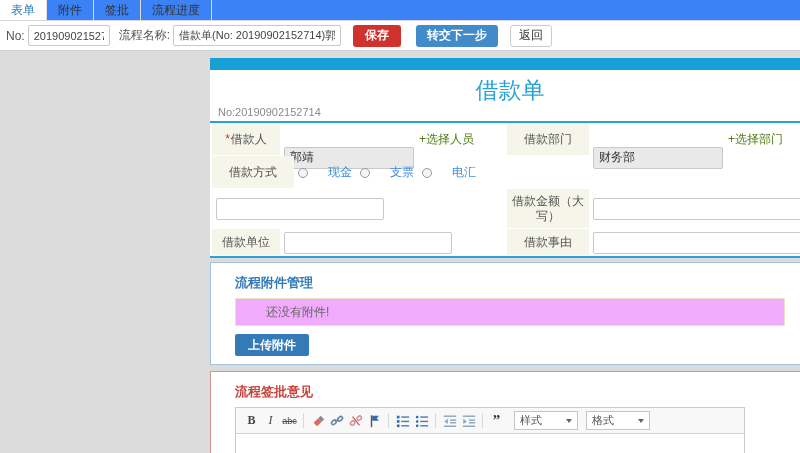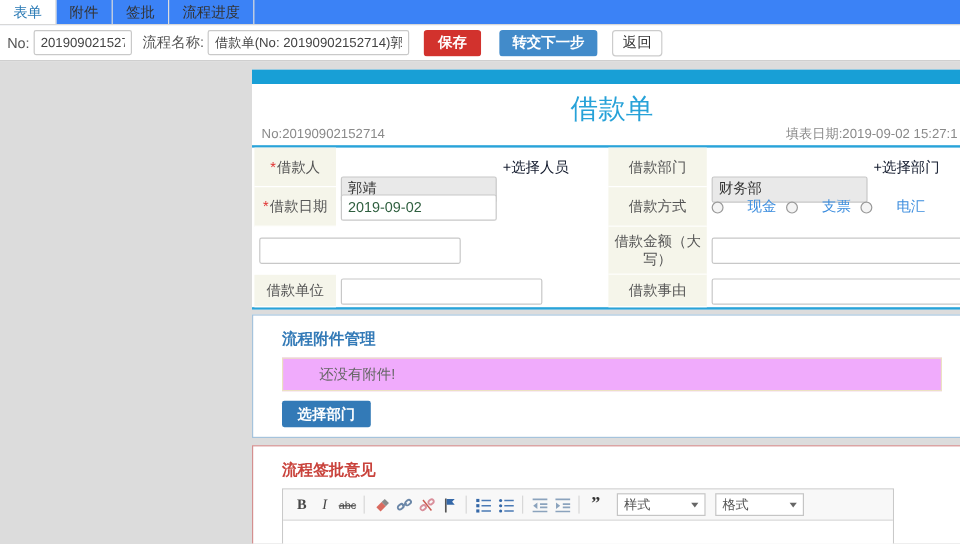--- a/index.html
+++ b/index.html
@@ -47,21 +47,21 @@
           justify-content:center; text-align:center; padding:2px 3px; line-height:15px;
           border-bottom:1px solid #fff; }
   .fhalf.l .flbl { width:68px; }
   .fhalf.r .flbl { width:82px; }
   .ffld { flex:1; display:flex; align-items:center; padding:0 4px; gap:5px; }
   .r1 { height:33px; } .r2 { height:33px; } .r3 { height:40px; } .r4 { height:27px; }
   .fin { height:22px; border:1px solid #c8c8c8; border-radius:2px; padding:0 5px;
          font-size:12px; color:#2f5f3f; font-family:inherit; background:#fff; }
   .fin.ro { background:#e9e9e9; color:#333;margin-top:36px; }
   .fin.w130 { width:130px; } .fin.w168 { width:168px; } .fin.full { flex:1; }
-  .flink { color:#0f172a; font-size:12px; text-decoration:none; white-space:nowrap; cursor:pointer; }
+  .flink { color:#4d7c0f; font-size:12px; text-decoration:none; white-space:nowrap; cursor:pointer; }
   .radios { display:flex; align-items:center; gap:8px; }
   .radio-opt { display:flex; align-items:center; gap:20px; font-size:12px; color:#3c8dde; cursor:pointer; }
   .radio-dot { width:10px; height:10px; border-radius:50%; border:1px solid #9a9a9a; background:#f4f4f4; }
 
   
   #panel-attach { top:211px; border:1px solid #a5c3dc; padding:12px 24px 8px; }
   .sec-head { font-size:13px; font-weight:bold; line-height:15px; margin-bottom:8px; }
   #panel-attach .sec-head { color:#337ab7; }
   .notice { background:#f0abfc; border:1px solid #ece1c2; color:#666; font-size:12px;
             line-height:14px; padding:6px 6px 6px 30px; }
@@ -75,21 +75,21 @@
   .editor { width:510px; border:1px solid #c9c9c9; background:#fff; }
   .ed-toolbar { height:26px; background:#f8f8f8; border-bottom:1px solid #d4d4d4;
                 display:flex; align-items:center; padding:0 6px; }
   .ed-btn { width:19px; height:19px; display:flex; align-items:center; justify-content:center;
             font-size:12px; color:#474747; cursor:pointer; }
   .ed-btn.b { font-weight:bold; font-family:"Liberation Serif",serif; }
   .ed-btn.i { font-style:italic; font-family:"Liberation Serif",serif; }
   .ed-btn.abc { font-size:9px; text-decoration:line-through; letter-spacing:0; }
   .ed-btn.quote { font-size:15px; font-weight:bold; font-family:"Liberation Serif",serif; color:#333; }
   .ed-sep { width:1px; height:15px; background:#d8d8d8; margin:0 4px; }
-  .ed-dd { width:74px; height:19px; border:1px solid #c5c5c5; background:#fff; display:flex;
+  .ed-dd { width:64px; height:19px; border:1px solid #c5c5c5; background:#fff; display:flex;
            align-items:center; justify-content:space-between; padding:0 5px; font-size:11px;
            color:#555; margin-left:8px; cursor:pointer; }
   .caret { width:0; height:0; border-left:3px solid transparent; border-right:3px solid transparent;
            border-top:4px solid #666; }
   .ed-body { height:92px; background:#fff; }
   .req { color:#e03030; margin-right:1px; }
 </style>
 </head>
 <body>
 
@@ -110,21 +110,20 @@
   <button class="btn back">返回</button>
 </div>
 
 <div class="content">
 
   <div class="panel" id="panel-form">
     <div class="form-topbar"></div>
     <div class="form-title">借款单</div>
     <div class="form-meta">
       <span>No:20190902152714</span>
-      <span>填表日期:2019-09-02 15:27:1</span>
     </div>
     <div class="form-divider"></div>
 
     <div class="ftable">
 
       <div class="frow r1">
         <div class="fhalf l">
           <div class="flbl">
               <span><span class="req">*</span><span>借款人</span></span>
             </div>
@@ -138,28 +137,20 @@
               <span>借款部门</span>
             </div>
           <div class="ffld">
             <input class="fin ro w130" value="财务部" style="">
             <a class="flink">+选择部门</a>
           </div>
         </div>
       </div>
 
       <div class="frow r2">
-        <div class="fhalf l">
-          <div class="flbl">
-              <span><span class="req">*</span><span>借款日期</span></span>
-            </div>
-          <div class="ffld">
-            <input class="fin w130" value="2019-09-02" style="">
-          </div>
-        </div>
         <div class="fhalf r">
           <div class="flbl">
               <span>借款方式</span>
             </div>
           <div class="ffld radios">
             <span class="radio-opt">
                 <span class="radio-dot"></span>
                 <span>现金</span>
               </span>
             <span class="radio-opt">
@@ -207,21 +198,21 @@
             <input class="fin full" value="" style="">
           </div>
         </div>
       </div>
     </div>
   </div>
 
   <div class="panel" id="panel-attach">
     <div class="sec-head">流程附件管理</div>
     <div class="notice">还没有附件!</div>
-    <button class="upload-btn">选择部门</button>
+    <button class="upload-btn">上传附件</button>
   </div>
 
   <div class="panel" id="panel-approve">
     <div class="sec-head">流程签批意见</div>
     <div class="editor">
       <div class="ed-toolbar">
         <div class="ed-btn b">B</div>
         <div class="ed-btn i">I</div>
         <div class="ed-btn abc">abc</div>
         <div class="ed-sep"></div>

